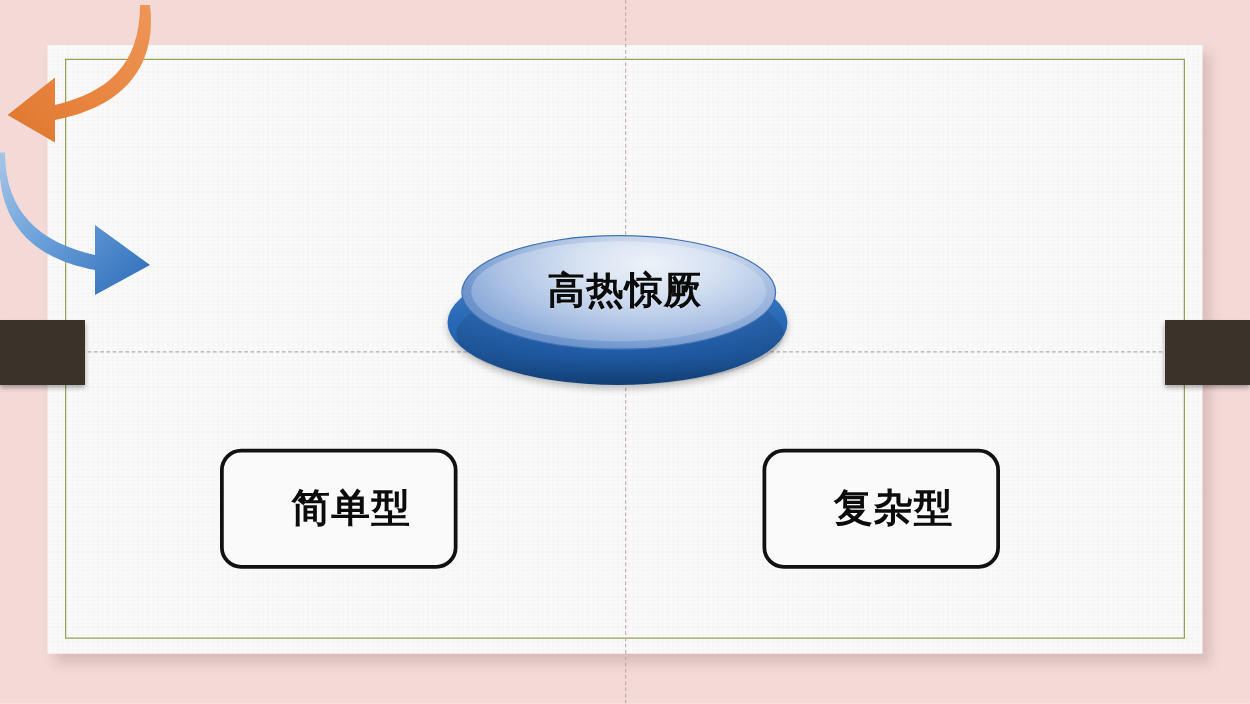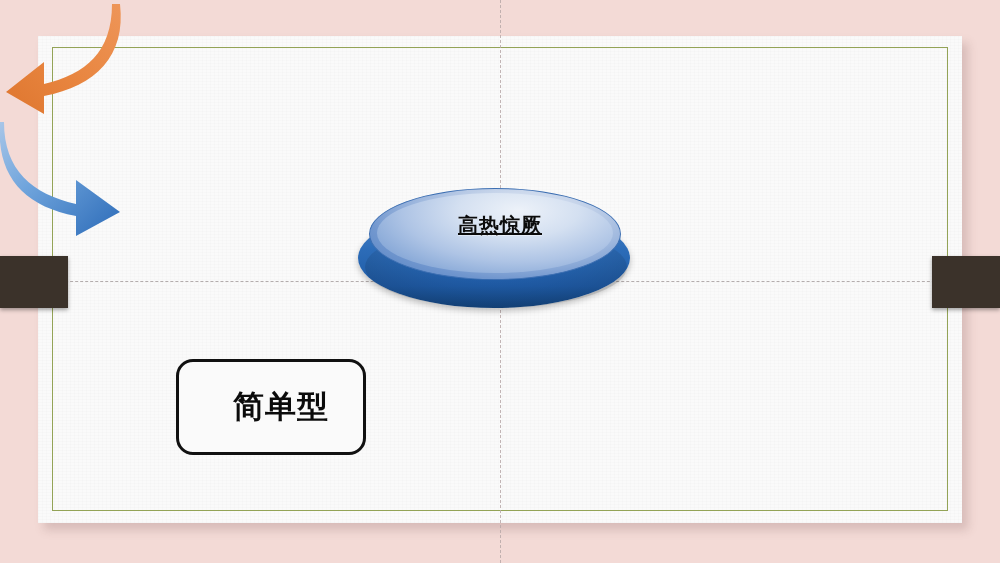--- a/index.html
+++ b/index.html
@@ -156,26 +156,25 @@
     border-radius: 50%;
     background:
       radial-gradient(ellipse at 60% 22%, #EDF2F9 0%, #D4E0F1 30%, #AEC4E5 58%, #84A6D6 82%, #5C88C4 100%);
   }
   .node-label {
     position: absolute;
     left: 0;
     top: 26px;
     width: 290px;
     text-align: center;
-    font-size: 20px;
+    font-size: 30px;
     font-weight: 700;
     color: #0B0B0B;
     letter-spacing: 1px;
     text-shadow: 0 1px 0 rgba(255,255,255,0.35);
-    text-decoration: underline;
   }
 
   
   .arrow-svg {
     position: absolute;
   }
   .arrow-left-wrap  { left: 358px; top: 312px; width: 130px; height: 118px; }
   .arrow-right-wrap { left: 512px; top: 312px; width: 130px; height: 118px; }
 
   
@@ -262,14 +261,17 @@
                L 76 98
                C 22 88, -4 56, 0 4
                Z" fill="url(#gradBlue)"></path>
     </svg>
   </div>
 
   <div class="cat-box cat-box-left">
     <span class="cat-label">简单型</span>
   </div>
 
+  <div class="cat-box cat-box-right">
+    <span class="cat-label">复杂型</span>
+  </div>
 
 </div>
 
 </body></html>

